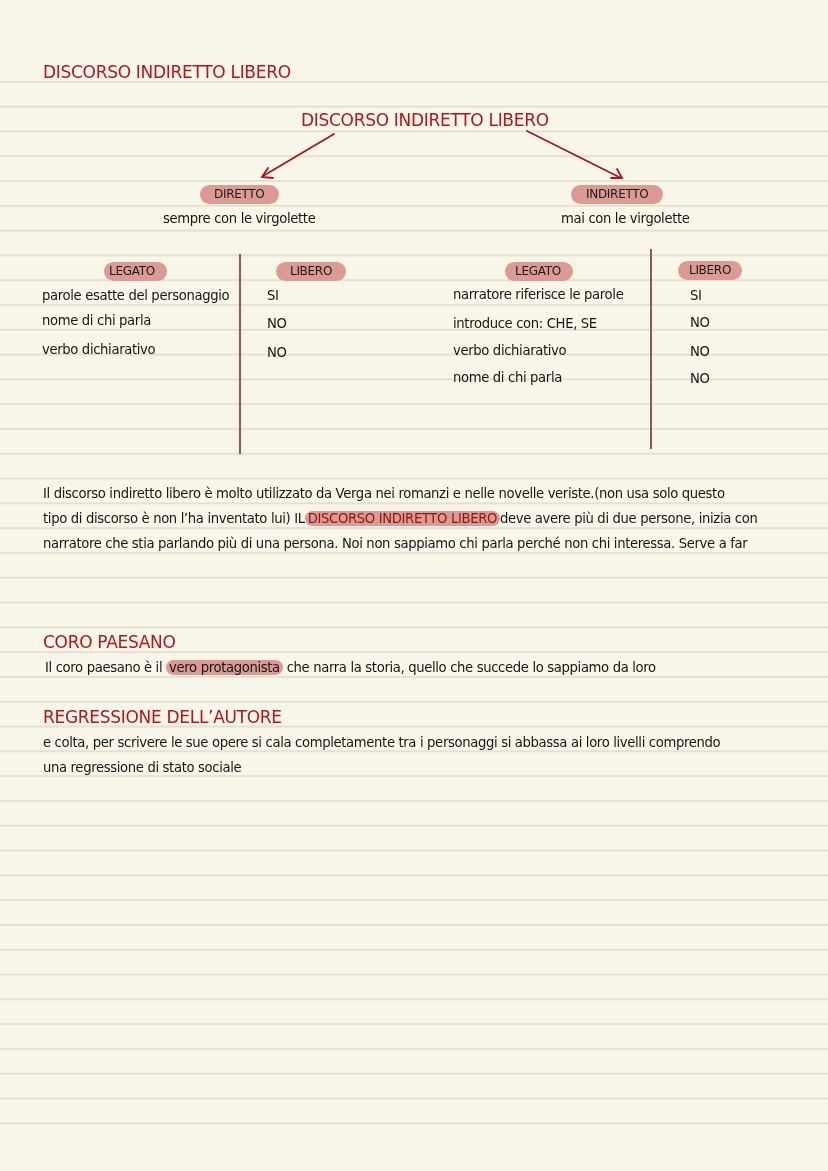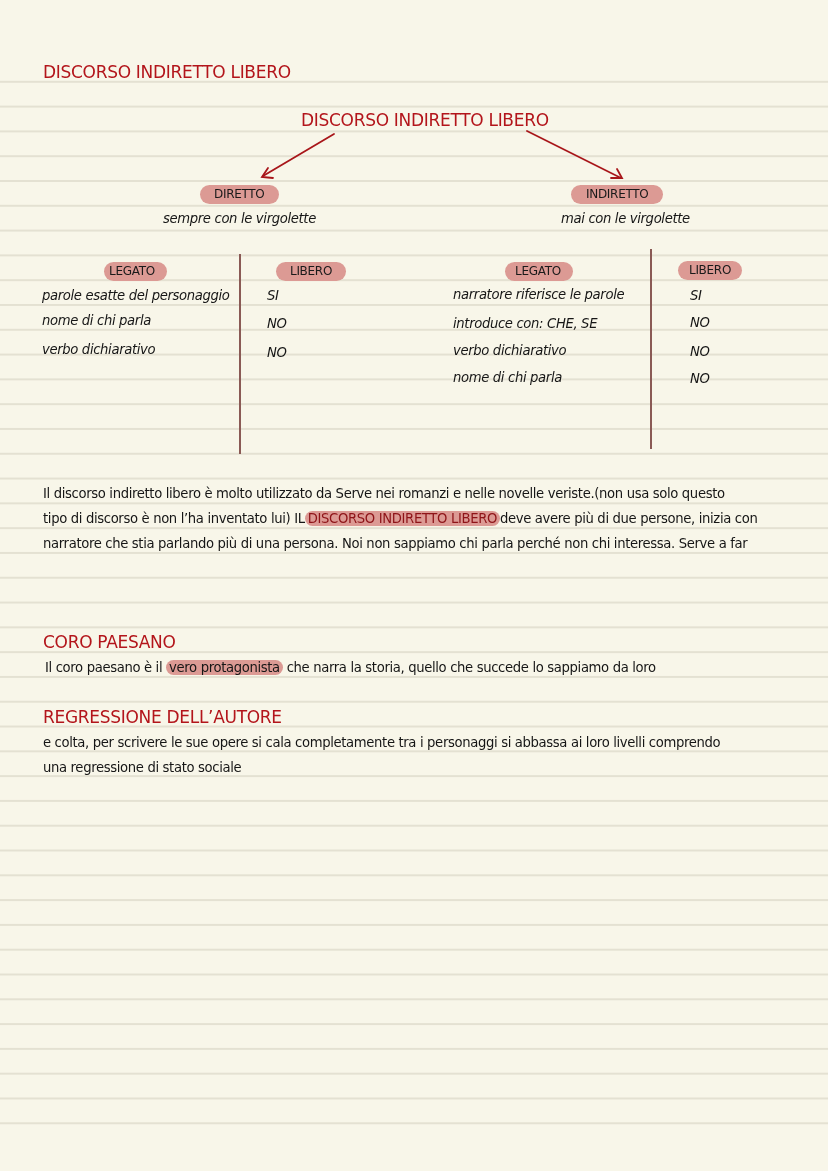--- a/index.html
+++ b/index.html
@@ -26,21 +26,21 @@
   .lines-mask-top {
     position: absolute; left: 0; top: 0; width: 828px; height: 80px; background: #f8f6e9;
   }
   .lines-mask-bottom {
     position: absolute; left: 0; top: 1128px; width: 828px; height: 43px; background: #f8f6e9;
   }
   .abs { position: absolute; white-space: nowrap; }
   .heading {
     color: #b3151b; font-size: 17px; letter-spacing: -0.3px;
   }
-  .body-txt { font-size: 13.2px; letter-spacing: -0.35px; color: #161616; font-style: italic; }
+  .body-txt { font-size: 13.2px; letter-spacing: -0.35px; color: #161616; }
   .pill {
     display: inline-block;
     background: #dc9a94;
     border-radius: 12px;
     padding: 0 14px;
     line-height: 19px;
     font-size: 12px;
     color: #1a1a1a;
     letter-spacing: -0.3px;
   }
@@ -114,21 +114,21 @@
 <div class="abs body-txt" style="left:453px; top:287px;">narratore riferisce le parole</div>
 <div class="abs body-txt" style="left:690px; top:288px;">SI</div>
 <div class="abs body-txt" style="left:453px; top:316px;">introduce con: CHE, SE</div>
 <div class="abs body-txt" style="left:690px; top:315px;">NO</div>
 <div class="abs body-txt" style="left:453px; top:343px;">verbo dichiarativo</div>
 <div class="abs body-txt" style="left:690px; top:344px;">NO</div>
 <div class="abs body-txt" style="left:453px; top:370px;">nome di chi parla</div>
 <div class="abs body-txt" style="left:690px; top:371px;">NO</div>
 
 <div class="para" style="top:482px;">
-  <div>Il discorso indiretto libero è molto utilizzato da Serve nei romanzi e nelle novelle veriste.(non usa solo questo</div>
+  <div>Il discorso indiretto libero è molto utilizzato da Verga nei romanzi e nelle novelle veriste.(non usa solo questo</div>
   <div><span>tipo di discorso è non l’ha inventato lui) IL</span><span class="hl hl-red">DISCORSO INDIRETTO LIBERO</span><span>deve avere più di due persone, inizia con</span></div>
   <div>narratore che stia parlando più di una persona. Noi non sappiamo chi parla perché non chi interessa. Serve a far</div>
 </div>
 
 <div class="abs heading" style="left:43px; top:632px;">CORO PAESANO</div>
 <div class="para" style="top:656px; left:45px;">
   <div><span>Il coro paesano  è il</span> <span class="hl">vero protagonista</span> <span>che narra la storia, quello che succede  lo sappiamo da loro</span></div>
 </div>
 
 <div class="abs heading" style="left:43px; top:707px;">REGRESSIONE DELL’AUTORE</div>

